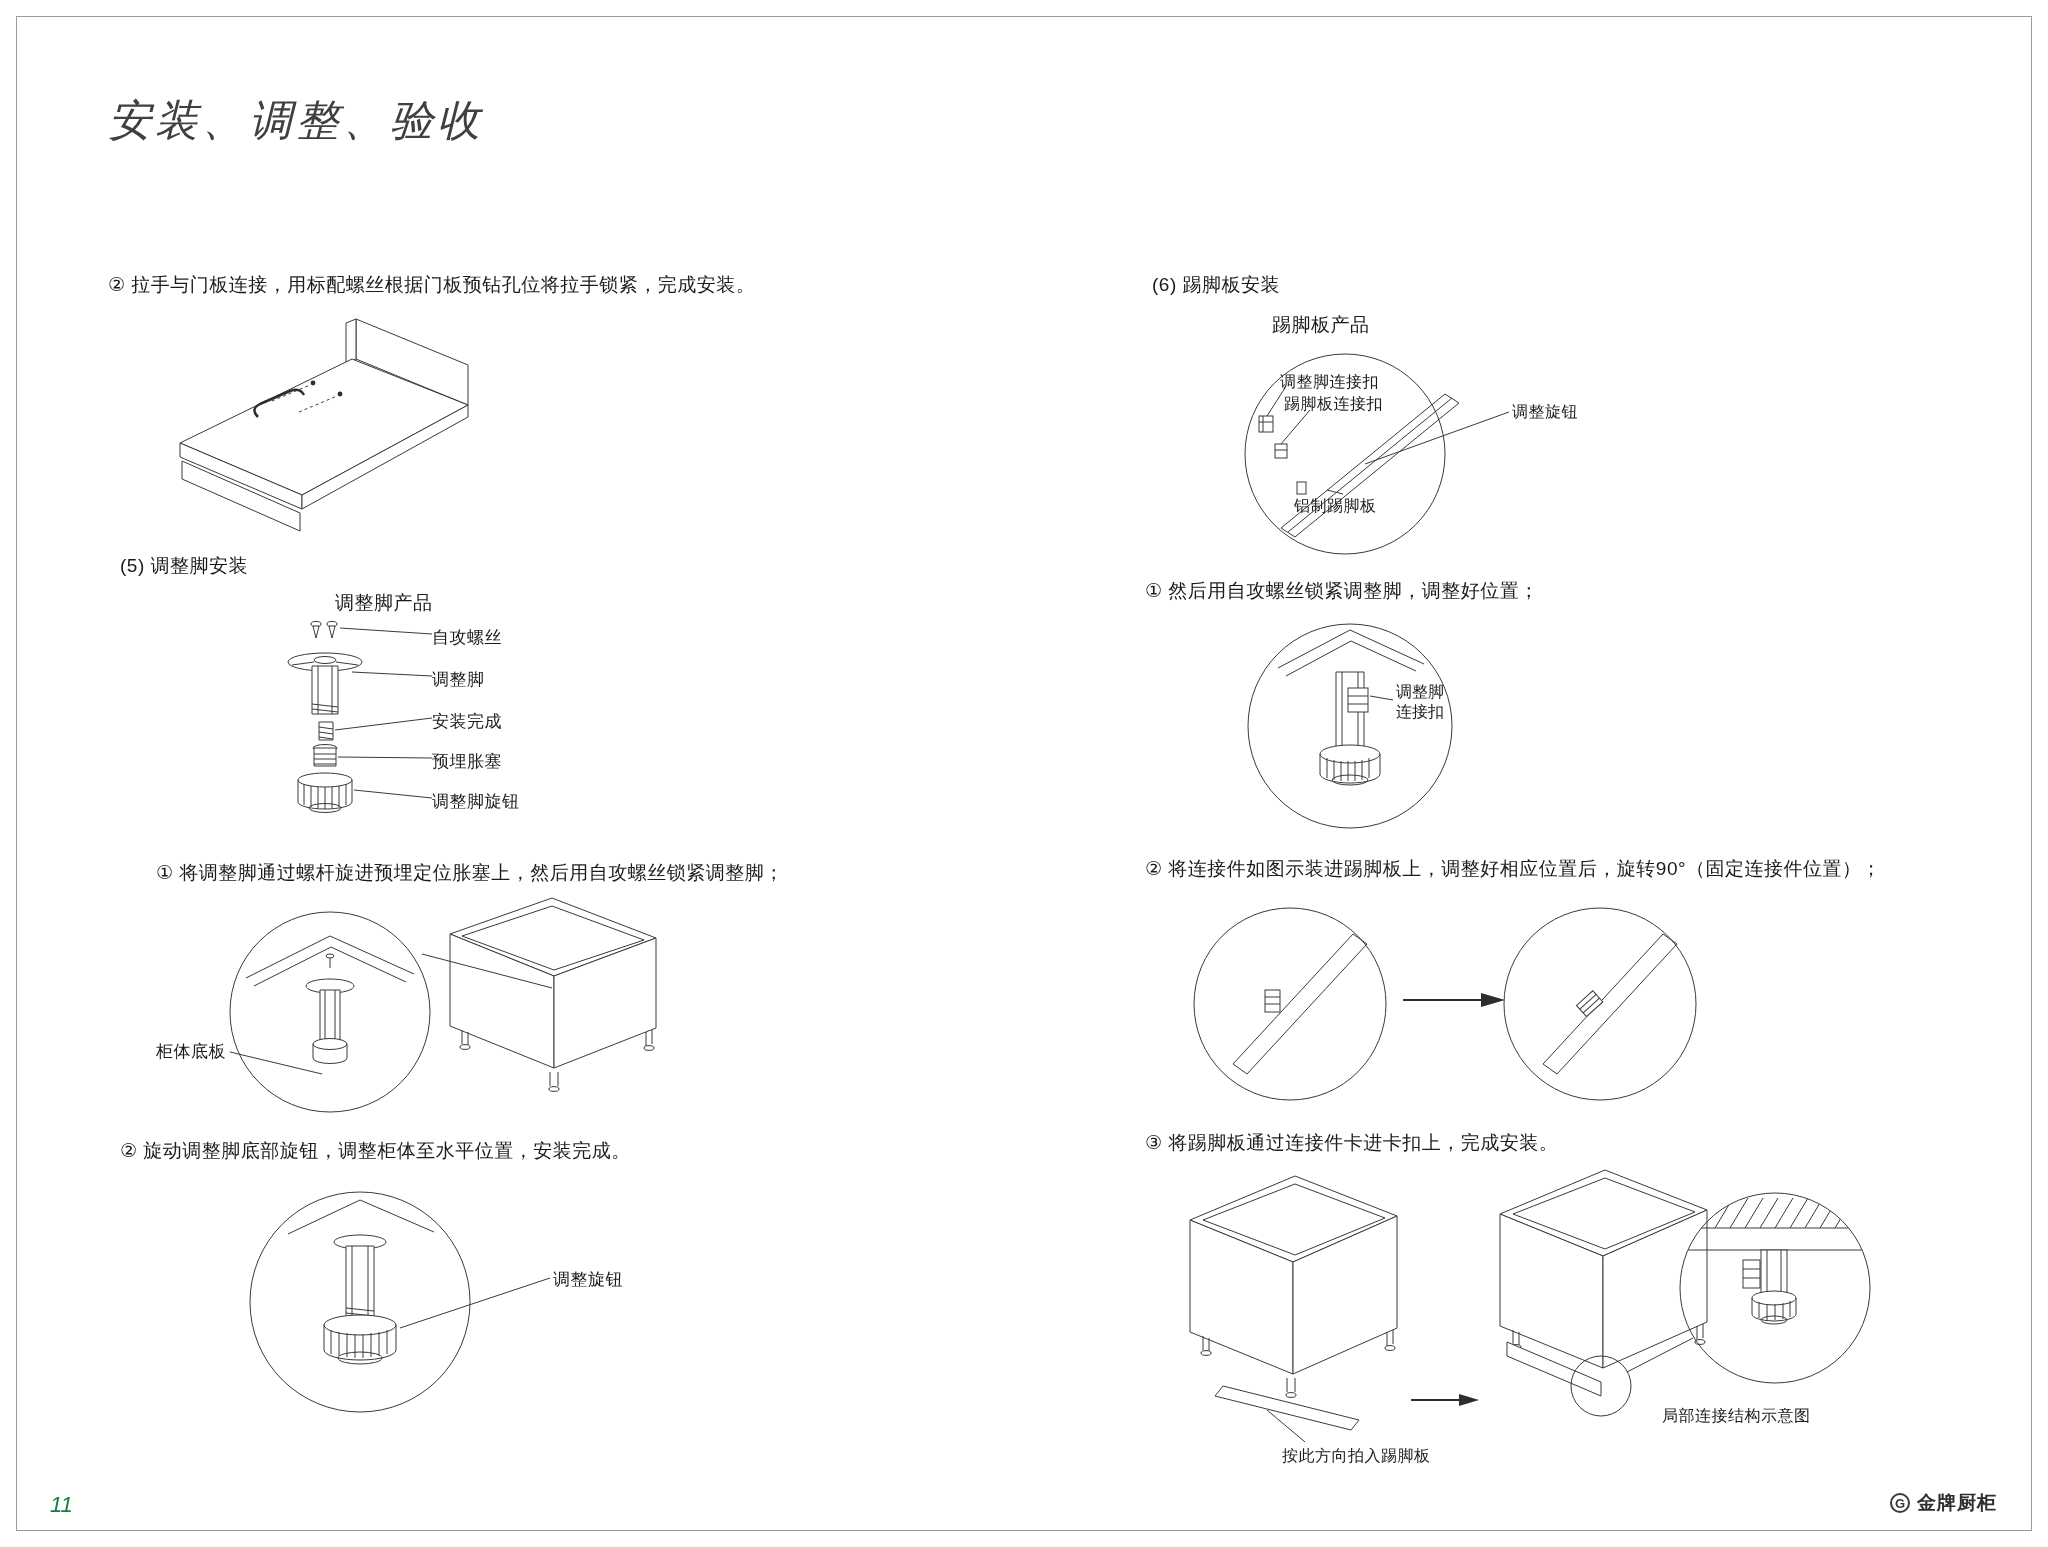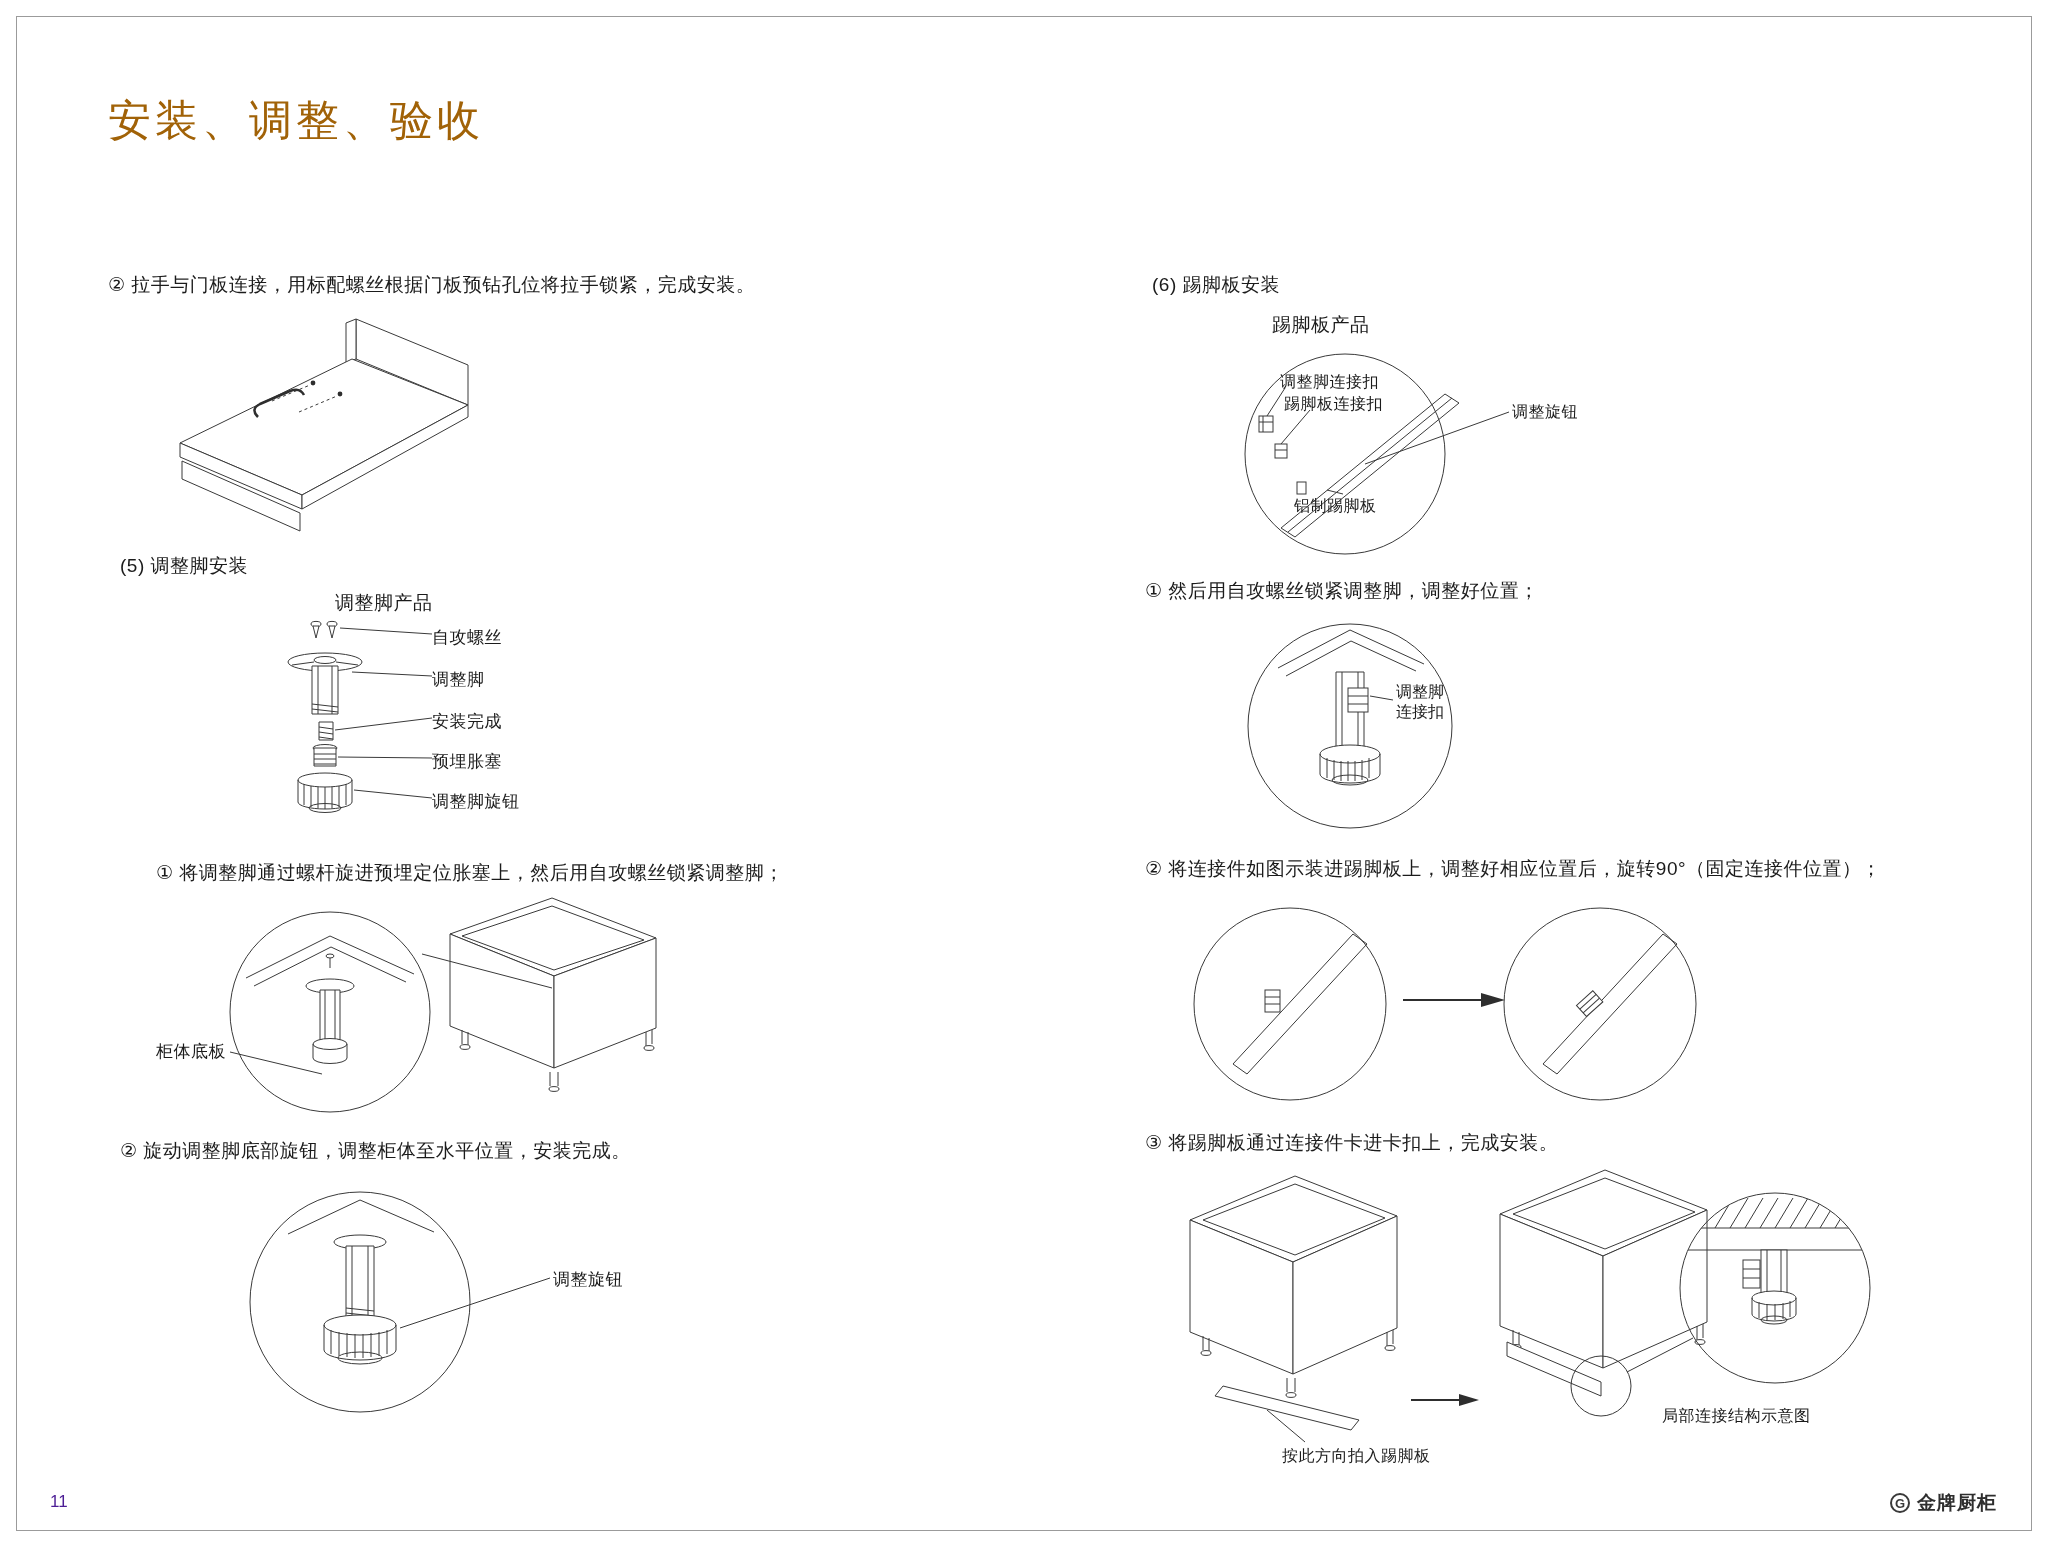--- a/index.html
+++ b/index.html
@@ -1,25 +1,25 @@
 <!DOCTYPE html>
 <html><head>
 <meta charset="utf-8">
 <style>
   html,body{margin:0;padding:0;background:#ffffff;}
   .page{position:relative;width:2048px;height:1547px;background:#fff;
         font-family:"Liberation Sans","DejaVu Sans",sans-serif;color:#1b1b1b;overflow:hidden;}
   .frame{position:absolute;left:16px;top:16px;width:2014px;height:1513px;border:1px solid #9b9b9b;}
   .abs{position:absolute;white-space:nowrap;}
-  .title{font-size:43px;font-weight:500;letter-spacing:4px;color:#a16207;}
+  .title{font-size:43px;font-weight:500;letter-spacing:4px;color:#404040;font-style:italic;}
   .t19{font-size:19px;letter-spacing:0.5px;}
   .t17{font-size:17px;letter-spacing:0.5px;}
   .t16{font-size:16px;letter-spacing:0.5px;}
   .small-lbl{font-size:16px;line-height:20px;text-align:center;}
-  .footer-num{font-size:17px;color:#4c1d95;}
+  .footer-num{font-size:22px;color:#15803d;font-style:italic;}
   .brand{display:flex;align-items:center;gap:7px;}
   .brand-circle{display:inline-flex;align-items:center;justify-content:center;width:20px;height:20px;
       border:2px solid #3a3a3a;border-radius:50%;font-size:13px;font-weight:700;color:#3a3a3a;box-sizing:border-box;}
   .brand-text{font-size:19px;font-weight:700;color:#2e2e2e;letter-spacing:1px;}
   svg{display:block;overflow:visible;}
   .ln{stroke:#3a3a3a;stroke-width:1;fill:none;}
   .ln2{stroke:#2e2e2e;stroke-width:2;fill:none;}
   .fw{fill:#ffffff;stroke:#3a3a3a;stroke-width:1;}
 </style>
 </head>

